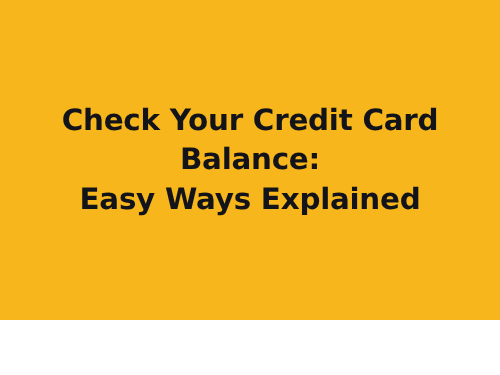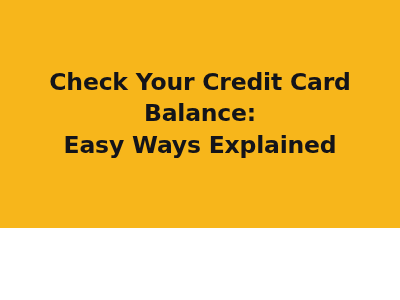--- a/index.html
+++ b/index.html
@@ -7,21 +7,21 @@
     padding: 0;
   }
   body {
     width: 400px;
     height: 300px;
     overflow: hidden;
     font-family: "DejaVu Sans", sans-serif;
   }
   #banner {
     width: 400px;
-    height: 228px;
+    height: 256px;
     display: flex;
     align-items: center;
     justify-content: center;
     box-sizing: border-box;
     padding: 0 14px;
   }
   #headline {
     text-align: center;
     font-family: "DejaVu Sans", sans-serif;
     font-weight: 700;

